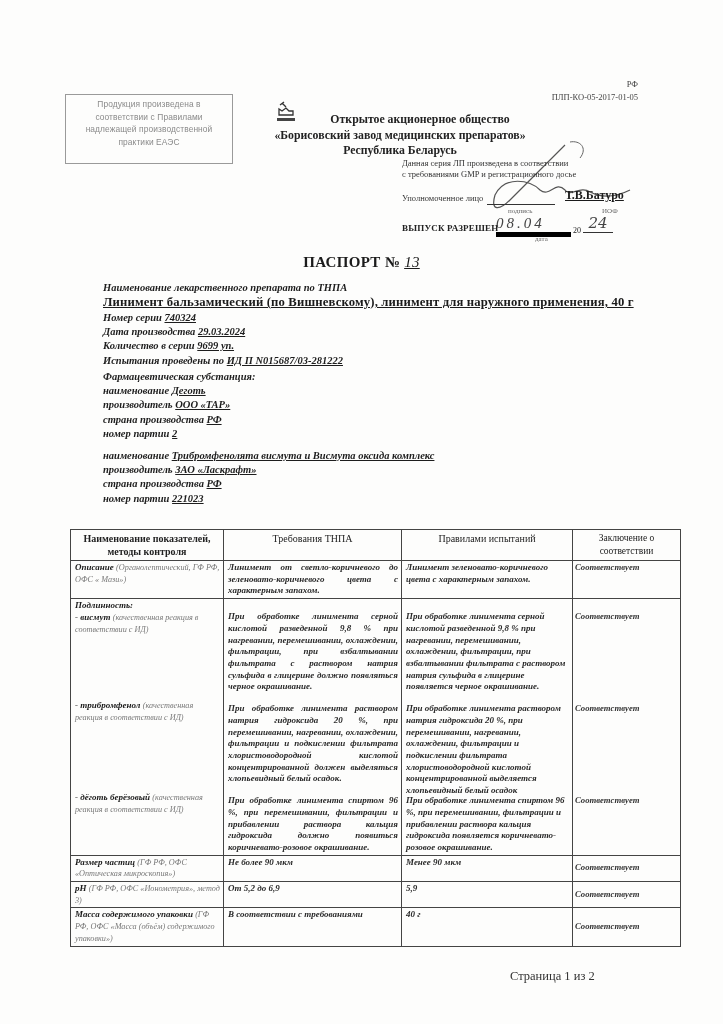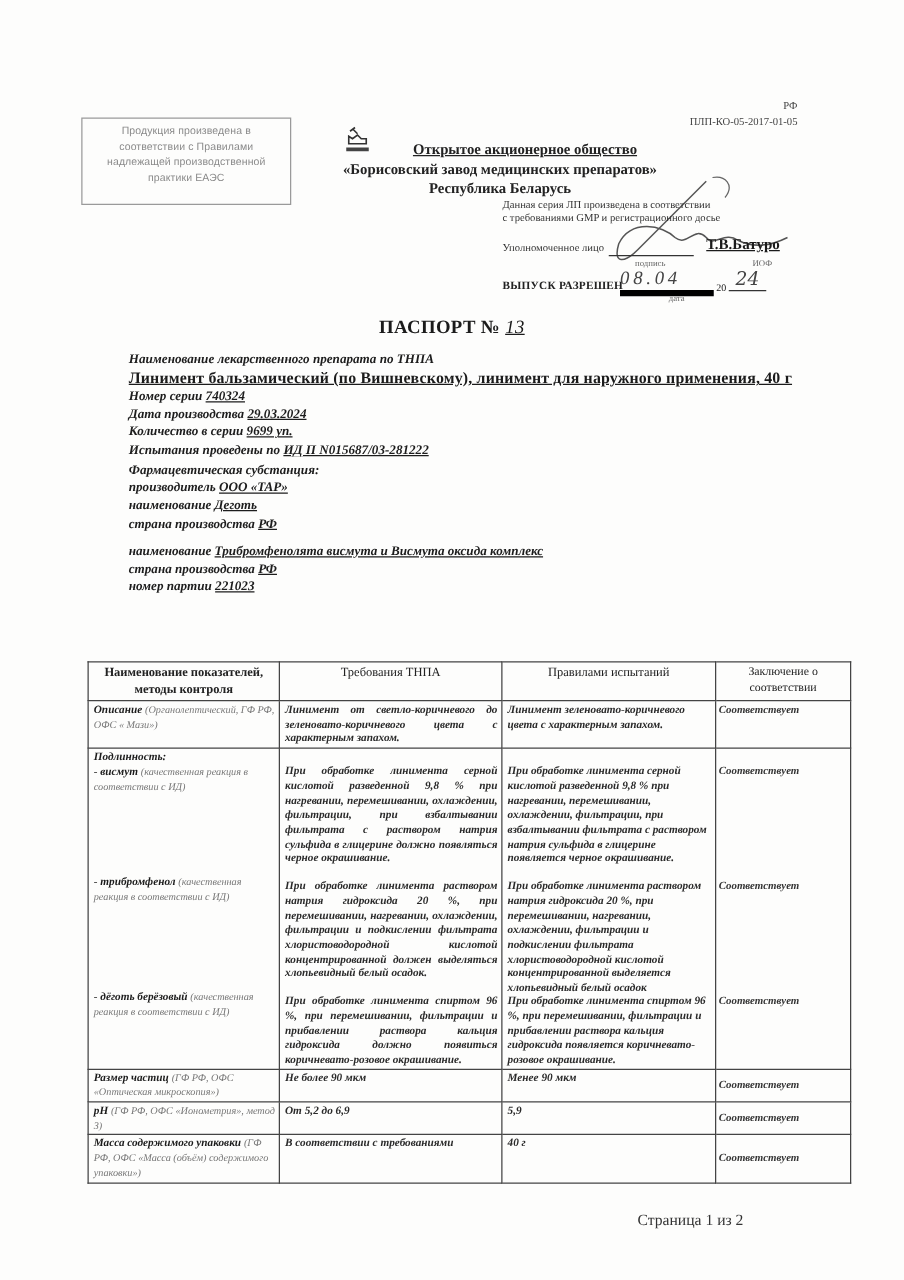--- a/index.html
+++ b/index.html
@@ -13,21 +13,21 @@
 
     
     .stamp { left: 65px; top: 94px; width: 168px; height: 70px; border: 1px solid #9a9a9a;
       color: #8a8a8a; font-family: "Liberation Sans", sans-serif; font-size: 8.4px; line-height: 12.6px;
       text-align: center; padding-top: 3px; letter-spacing: 0.1px; }
 
     
     .logo { left: 276px; top: 101px; width: 20px; height: 22px; }
     .company { left: 250px; top: 112px; width: 300px; text-align: center; font-weight: bold;
       font-size: 11.8px; line-height: 15.5px; color: #222; }
-    .company .l1 { padding-left: 40px; text-decoration: underline; }
+    .company .l1 { padding-left: 40px; }
 
     
     .release { left: 402px; top: 158px; width: 240px; font-size: 8.5px; color: #333; line-height: 11px; }
     .resp-label { left: 402px; top: 193px; font-size: 8.5px; color: #333; }
     .resp-line { left: 487px; top: 204px; width: 68px; border-bottom: 1px solid #333; }
     .resp-name { left: 565px; top: 188px; font-size: 12px; font-weight: bold; text-decoration: underline; }
     .sub-sign { left: 508px; top: 207px; font-size: 7px; color: #666; }
     .sub-fio { left: 602px; top: 207px; font-size: 7px; color: #666; }
     .rel-label { left: 402px; top: 223px; font-size: 9px; font-weight: bold; color: #222; letter-spacing: 0.2px; }
     .rel-date { left: 496px; top: 215px; width: 75px; border-bottom: 5px solid #000000; font-family: Liberation Serif, serif;
@@ -120,25 +120,27 @@
 <div class="abs product-name">Линимент бальзамический (по Вишневскому), линимент для наружного применения, 40 г</div>
 <div class="abs info" style="top:311px;">
   <div><span>Номер серии</span> <span class="val">740324</span></div>
   <div><span>Дата производства</span> <span class="val">29.03.2024</span></div>
   <div><span>Количество в серии</span> <span class="val">9699 уп.</span></div>
   <div><span>Испытания проведены по</span> <span class="val">ИД П N015687/03-281222</span></div>
 </div>
 
 <div class="abs info" style="top:370px;">
   <div>Фармацевтическая субстанция:</div>
+  <div><span>наименование</span> <span class="val">Деготь</span></div>
   <div><span>производитель</span> <span class="val">ООО «ТАР»</span></div>
-  <div><span>наименование</span> <span class="val">Деготь</span></div>
   <div><span>страна производства</span> <span class="val">РФ</span></div>
+  <div><span>номер партии</span> <span class="val">2</span></div>
   <div style="height:8px;"></div>
   <div><span>наименование</span> <span class="val">Трибромфенолята висмута и Висмута оксида комплекс</span></div>
+  <div><span>производитель</span> <span class="val">ЗАО «Ласкрафт»</span></div>
   <div><span>страна производства</span> <span class="val">РФ</span></div>
   <div><span>номер партии</span> <span class="val">221023</span></div>
 </div>
 
 <div class="abs table-wrap">
   <table>
     <colgroup>
       <col style="width:153px">
         <col style="width:178px">
         <col style="width:171px">

